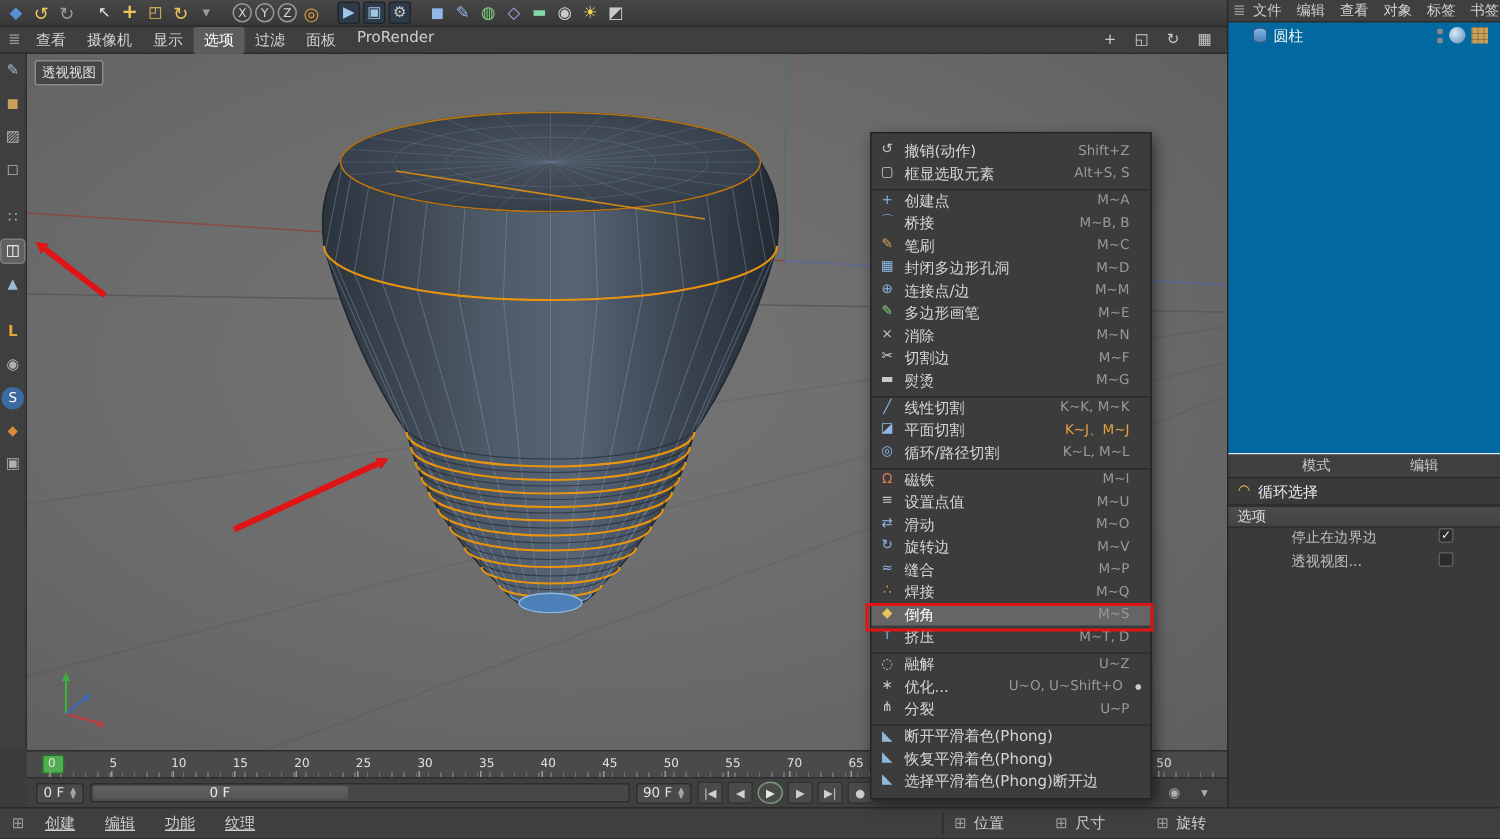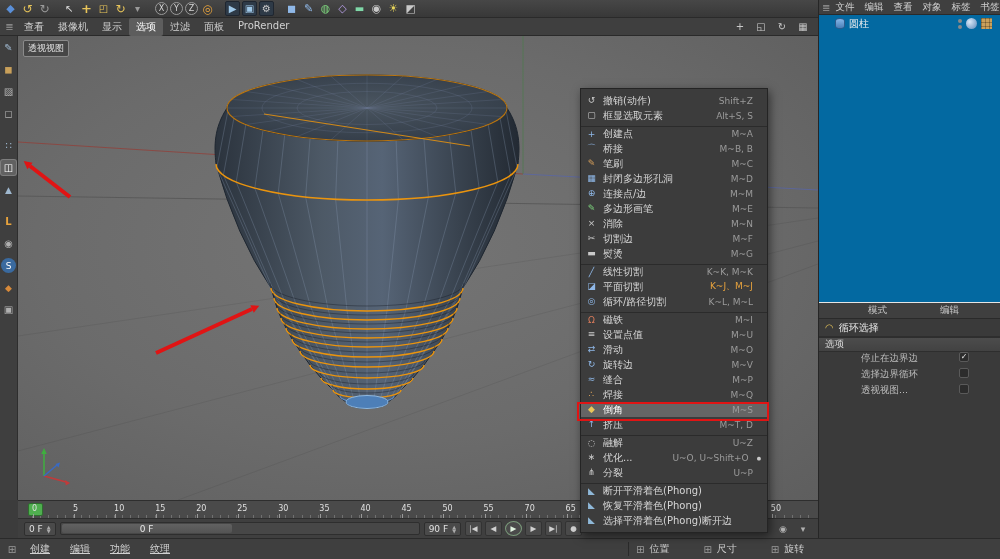--- a/index.html
+++ b/index.html
@@ -307,24 +307,20 @@
       <span>循环选择</span>
     </div>
     <div class="am-section">选项</div>
     <div>
 
     <div class="am-opt">
           <span class="lbl">停止在边界边</span>
           <span class="chk">✓</span>
         </div>
         <div class="am-opt">
-          <span class="lbl">选择边界循环</span>
-          <span class="chk"></span>
-        </div>
-        <div class="am-opt">
           <span class="lbl">透视视图...</span>
           <span class="chk"></span>
         </div>
       </div>
   </div>
 
   <div id="timeline">
     <div class="tl-green"></div>
     <div class="tl-minor"></div>
     <div class="tl-ticks">

